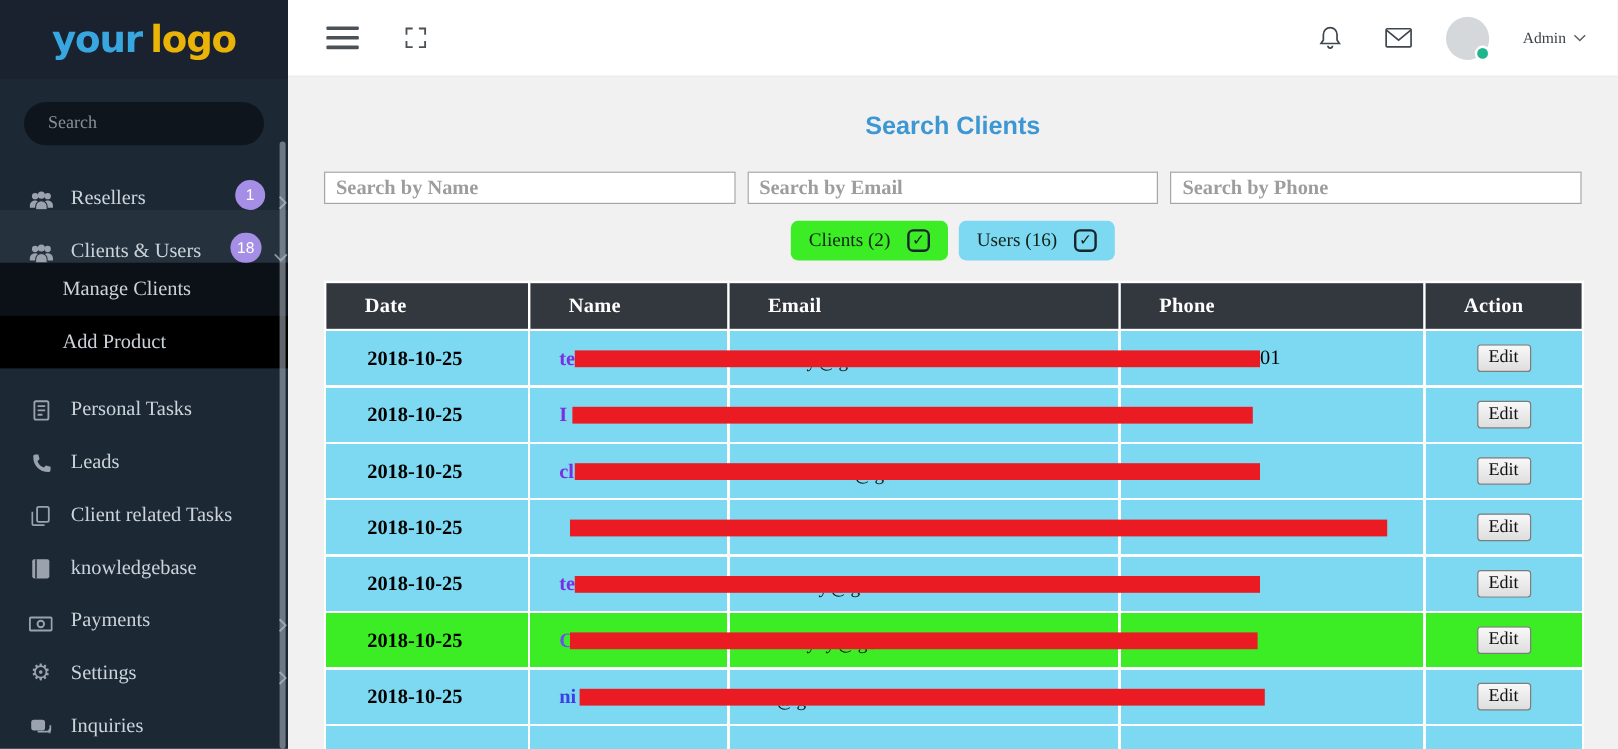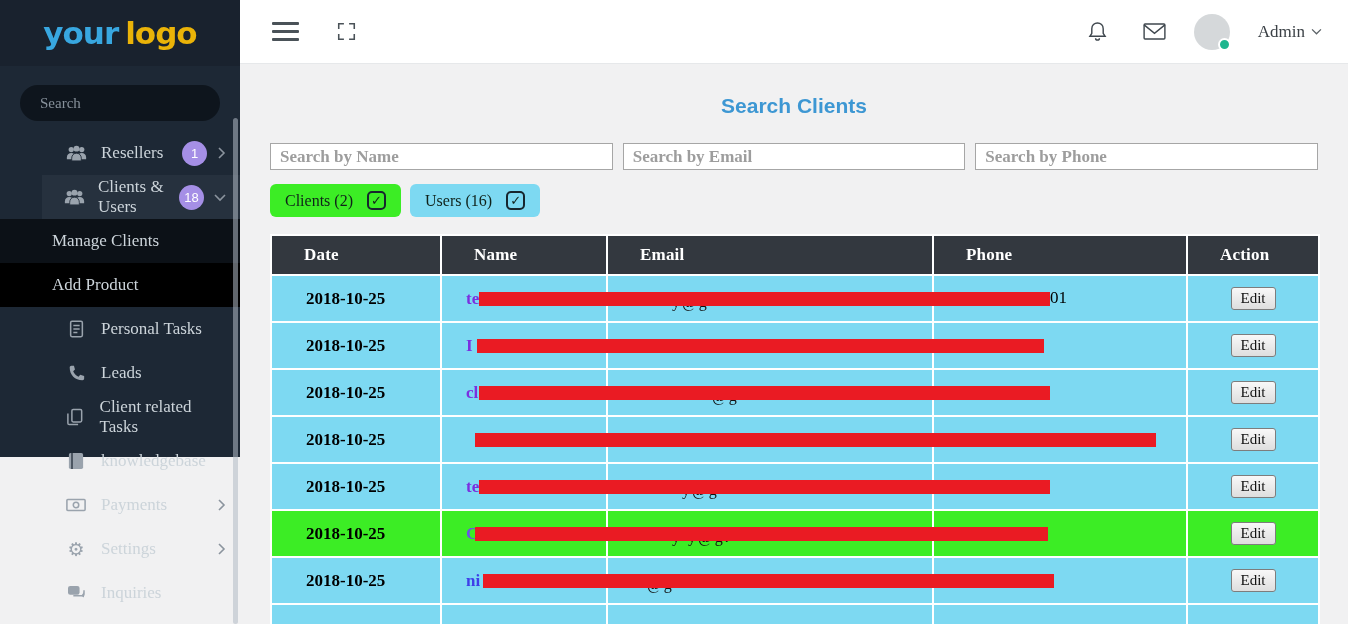--- a/index.html
+++ b/index.html
@@ -1,27 +1,27 @@
 <!DOCTYPE html>
 <html><head>
 <meta charset="utf-8">
 <style>
   * { margin:0; padding:0; box-sizing:border-box; }
   html,body { width:1348px; height:624px; overflow:hidden; font-family:"Liberation Serif", serif; background:#f1f1f2; }
 
   
-  .sidebar { position:absolute; left:0; top:0; width:240px; height:457px; background:#1d2835; z-index:20; }
+  .sidebar { position:absolute; left:0; top:0; width:240px; height:624px; background:#1d2835; z-index:20; }
   .logo-area { height:66px; background:#19222e; display:flex; align-items:center; justify-content:center; gap:7px;
                font-family:"DejaVu Sans", sans-serif; font-weight:700; font-size:31px; letter-spacing:-1px; }
   .logo-your { color:#38a7e0; } .logo-logo { color:#eab308; }
   .search-pill { margin:19px 20px 10px 20px; height:36px; border-radius:18px; background:#0e151d;
                  display:flex; align-items:center; padding:0 20px; }
   .search-pill span { color:#87919b; font-size:15px; }
   .menu { color:#ccd4da; font-size:17px; }
-  .menu-item { height:44px; display:flex; align-items:center; padding:0 14px 0 22px; cursor:pointer;margin-left:42px; }
+  .menu-item { height:44px; display:flex; align-items:flex-end; padding:0 0 0 22px; cursor:pointer; }
   .menu-item .mi-icon { width:24px; margin-right:13px; display:flex; justify-content:center; align-items:center; color:#9aa3ad; }
   .menu-item.expanded { background:#26313e; }
   .menu-sub { height:44px; display:flex; align-items:center; padding-left:52px; background:#000000; cursor:pointer; }
   .menu-sub.active { background:#0c1117; }
   .badge { background:#a58fe6; color:#fff; min-width:25px; height:25px; border-radius:13px; display:flex;
            align-items:center; justify-content:center; font-size:13px; font-family:"Liberation Sans",sans-serif;
            margin-left:auto; padding:0 6px; }
   .chev { margin-left:10px; display:flex; align-items:center; }
   .chev-end { margin-left:auto; display:flex; align-items:center; }
   .gear-glyph { font-family:"DejaVu Sans",sans-serif; font-size:19px; line-height:1; }
@@ -33,32 +33,32 @@
   .topbar { height:64px; background:#fff; border-bottom:1px solid #e6e8ea; display:flex; align-items:center; padding:0 26px; }
   .hamburger { display:flex; flex-direction:column; gap:5px; margin-left:6px; cursor:pointer; }
   .hamburger div { width:27px; height:3px; background:#4a5258; border-radius:1px; }
   .fs-icon { margin-left:38px; cursor:pointer; display:flex; }
   .tb-right { margin-left:auto; display:flex; align-items:center; }
   .tb-icon { cursor:pointer; display:flex; margin-left:36px; }
   .avatar-wrap { position:relative; margin-left:28px; cursor:pointer; }
   .avatar { width:36px; height:36px; border-radius:50%; background:#d5d8da; }
   .status-dot { position:absolute; right:-1px; bottom:-1px; width:13px; height:13px; border-radius:50%;
                 background:#1fb68f; border:2px solid #fff; }
-  .admin-name { margin-left:28px; color:#3b4146; font-size:17px; cursor:pointer; }
+  .admin-name { margin-left:28px; color:#3b4146; font-size:13px; cursor:pointer; }
   .admin-chev { margin-left:6px; display:flex; cursor:pointer; }
 
   
   .content { padding:0 30px; }
   .page-title { text-align:center; margin-top:30px; font-family:"Liberation Sans",sans-serif;
                 font-weight:700; font-size:21px; color:#3d97d3; }
   .search-row { display:flex; gap:10px; margin-top:25px;justify-content:space-between; }
   .search-row input { flex:1; height:27px; border:1px solid #a6a6a6; background:#fff; padding:0 9px;
                       font-family:"Liberation Serif",serif; font-weight:700; font-size:17px; color:#333; }
   .search-row input::placeholder { color:#9d9d9d; font-weight:700; opacity:1; }
-  .pills-row { display:flex; gap:9px; margin-top:14px; }
+  .pills-row { display:flex; gap:9px; margin-top:14px;justify-content:center; }
   .pill { height:33px; border-radius:6px; display:flex; align-items:center; padding:0 15px; gap:14px;
           font-size:16px; color:#10221a; cursor:pointer; }
   .cb { width:19px; height:19px; border:2px solid #17262e; border-radius:5px; background:transparent;
         display:flex; align-items:center; justify-content:center; font-size:13px; font-weight:700; color:#10221a;
         font-family:"DejaVu Sans",sans-serif; cursor:pointer; }
 
   
   table { margin-top:17px; border-collapse:collapse; table-layout:fixed; width:1048px; }
   th { background:#33383f; color:#fff; font-weight:600; height:40px; text-align:left; padding-left:32px;
        border:2px solid #fff; font-size:17px; letter-spacing:.2px; }

